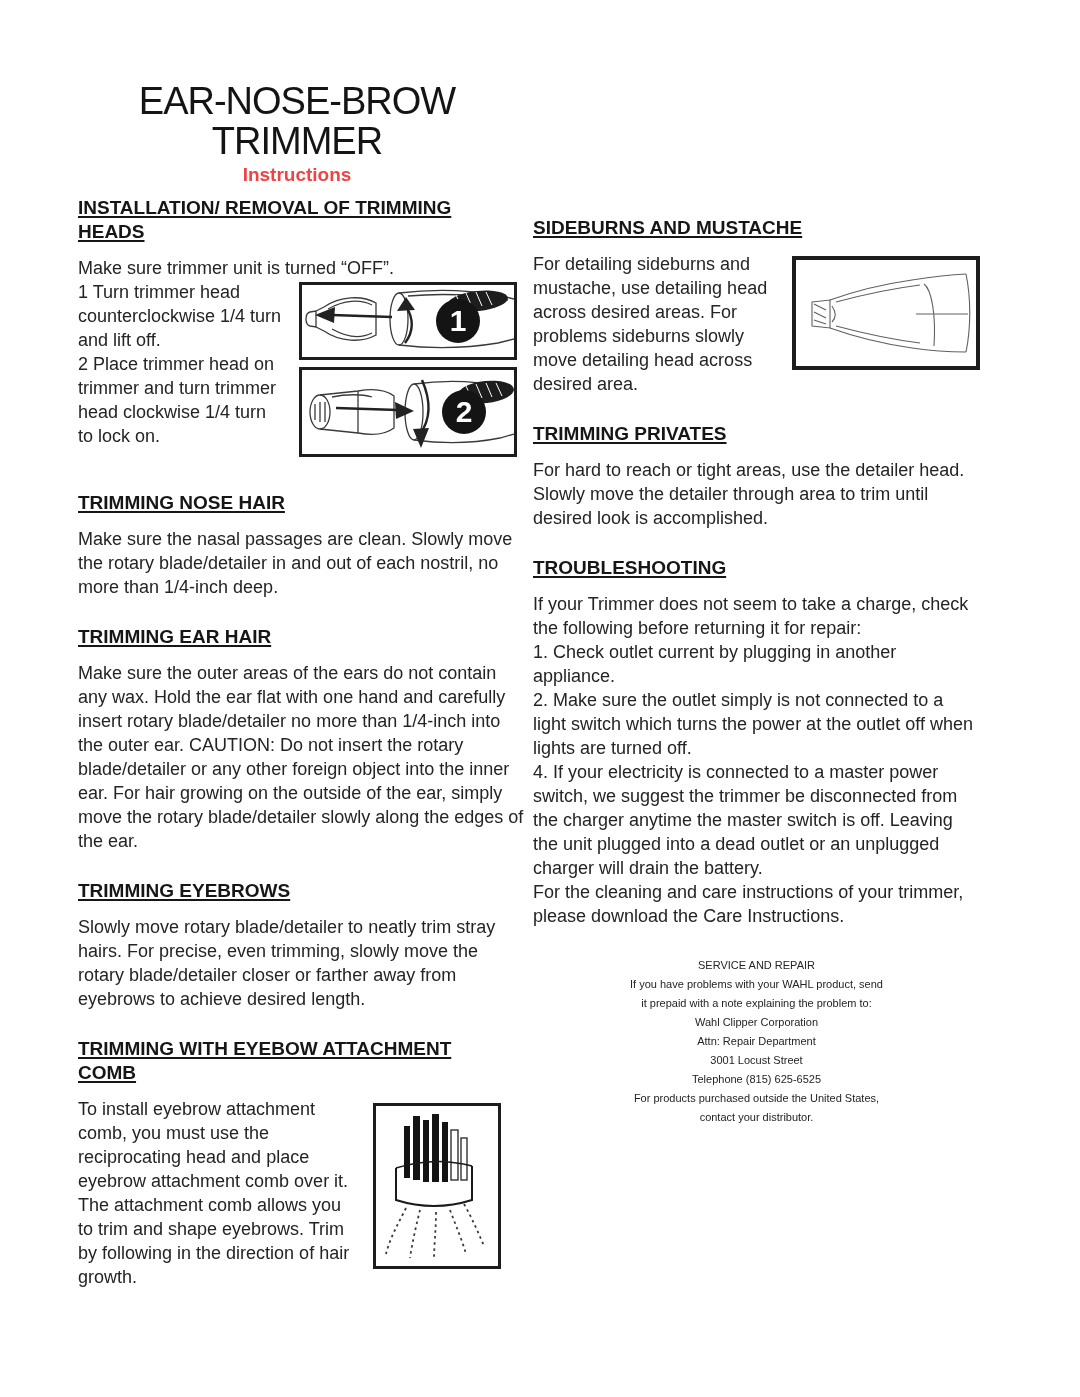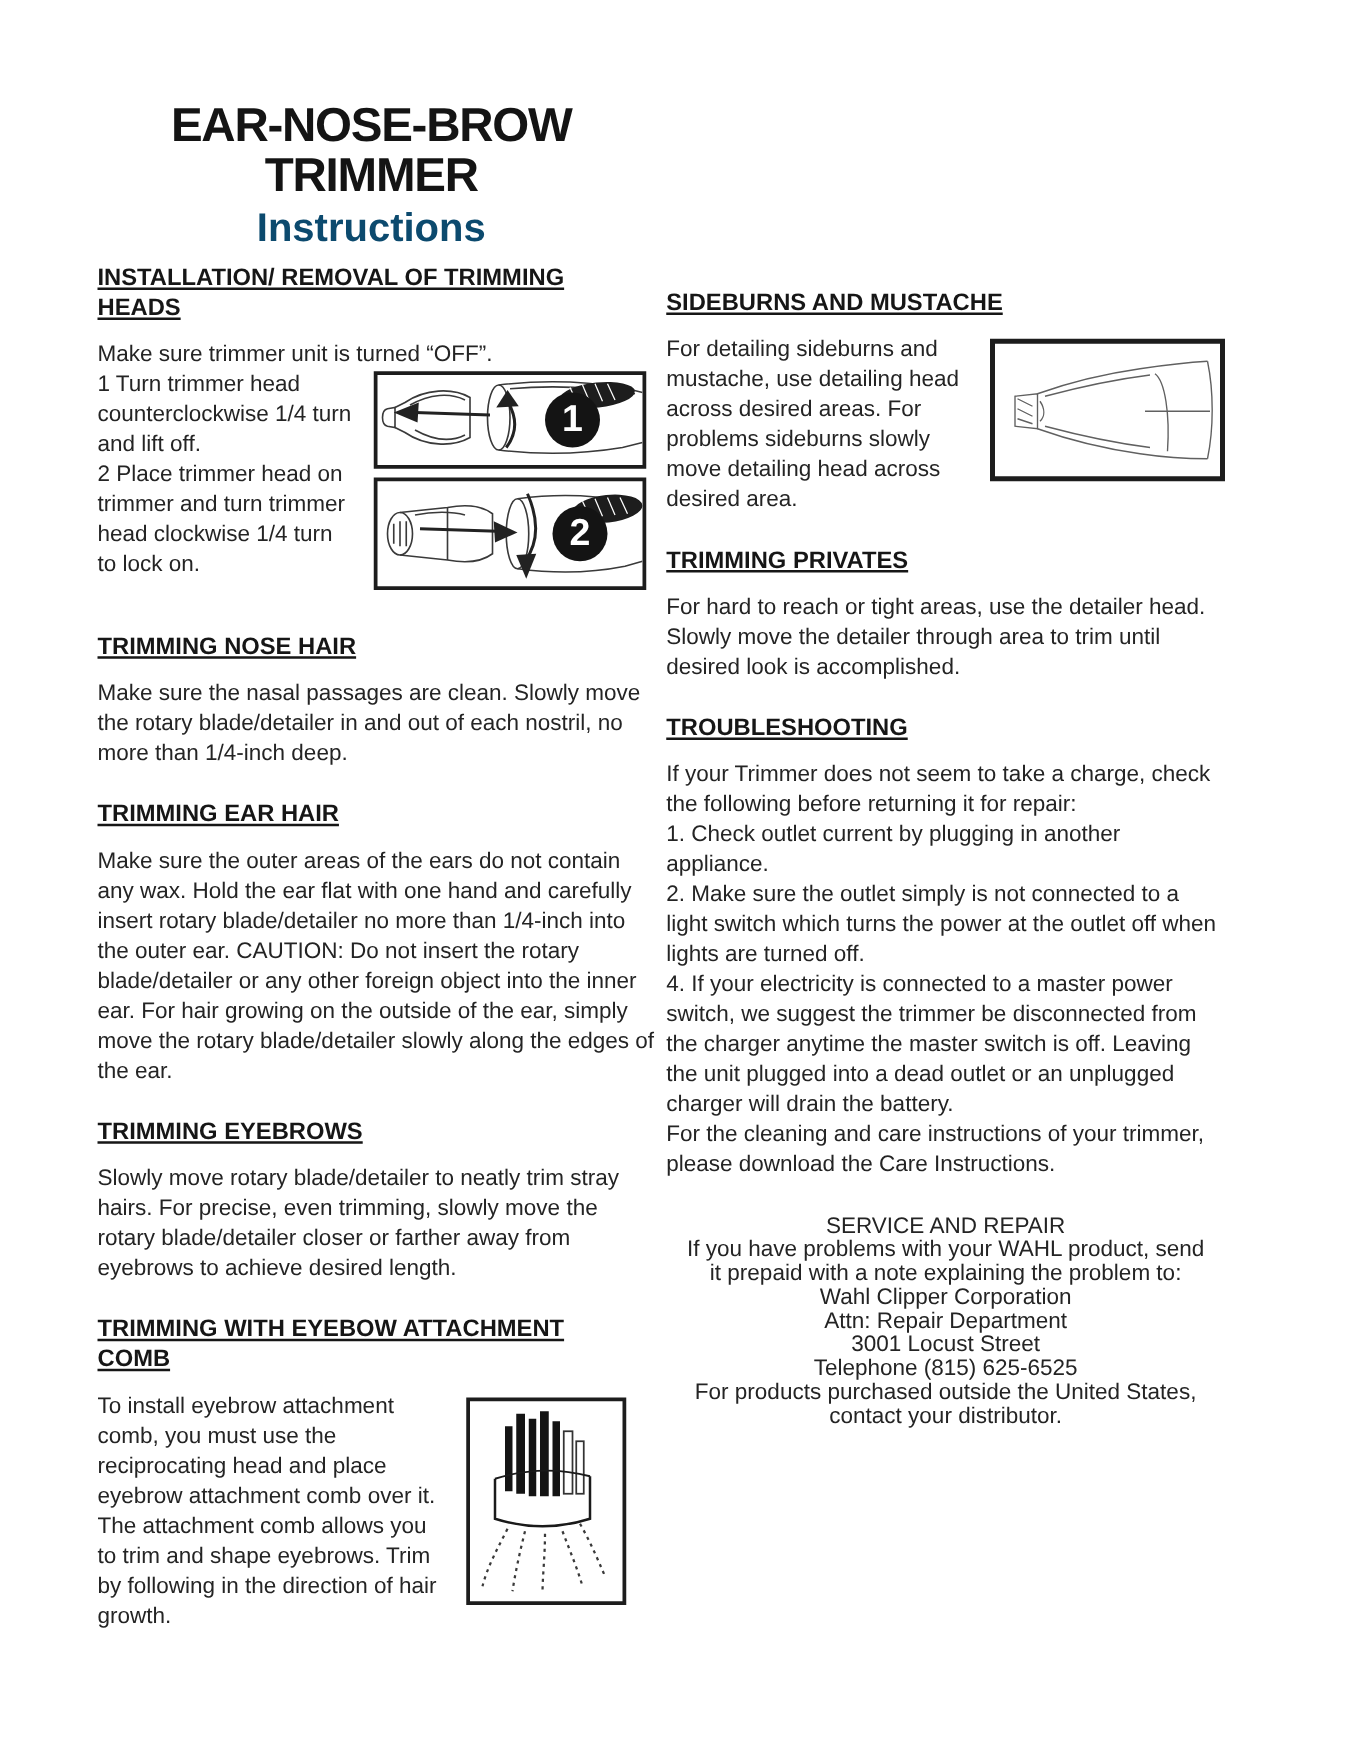--- a/index.html
+++ b/index.html
@@ -1,22 +1,22 @@
 <!DOCTYPE html>
 <html><head>
 <meta charset="utf-8">
 <style>
   html,body{margin:0;padding:0;background:#ffffff;}
   .page{
     position:relative;width:1080px;height:1397px;background:#fff;overflow:hidden;
     font-family:"Liberation Sans","DejaVu Sans",sans-serif;color:#242424;
   }
   .masthead{margin:82px 0 0 60px;width:474px;text-align:center;}
-  .masthead h1{margin:0;font-size:38px;line-height:1.04;letter-spacing:-1px;font-weight:bold;color:#141414;}
-  .masthead .subtitle{margin-top:3px;font-size:32px;font-weight:bold;color:#0c4a6e;}
+  .masthead h1{margin:0;font-size:38px;line-height:1.04;letter-spacing:-1px;font-weight:normal;color:#141414;}
+  .masthead .subtitle{margin-top:3px;font-size:19px;font-weight:bold;color:#ef4444;}
   .columns{display:flex;margin:10px 0 0 78px;gap:8px;}
   .col{flex:0 0 447px;width:447px;}
   .col-right{padding-top:20px;}
   h2{
     font-size:19px;line-height:24px;margin:26px 0 12px 0;max-width:424px;
     font-weight:bold;color:#161616;
     text-decoration:underline;text-decoration-thickness:2px;text-underline-offset:2px;
   }
   section:first-child h2{margin-top:0;}
   .para,p{font-size:18px;line-height:24px;margin:0;}
@@ -29,21 +29,21 @@
   .badge{
     position:absolute;top:50%;transform:translateY(-50%);width:44px;height:44px;
     background:#141414;color:#fff;border-radius:50%;font-size:30px;font-weight:bold;
     display:flex;align-items:center;justify-content:center;
   }
   .fig-step1 .badge{right:34px;}
   .fig-step2 .badge{right:28px;}
   .fig-sideburns{float:right;width:188px;height:114px;margin:4px 0 8px 14px;border:4px solid #1d1d1d;}
   .fig-comb{float:right;width:128px;height:166px;margin:6px 24px 8px 14px;}
   .troubleshooting-list p{margin:0;}
-  .service{margin-top:28px;text-align:center;font-size:18px;line-height:19px;color:#242424;}
+  .service{margin-top:28px;text-align:center;font-size:11px;line-height:19px;color:#242424;}
 </style>
 </head>
 <body>
 
 <div class="page">
 
   <header class="masthead">
     <h1>EAR-NOSE-BROW TRIMMER</h1>
     <div class="subtitle">Instructions</div>
   </header>

